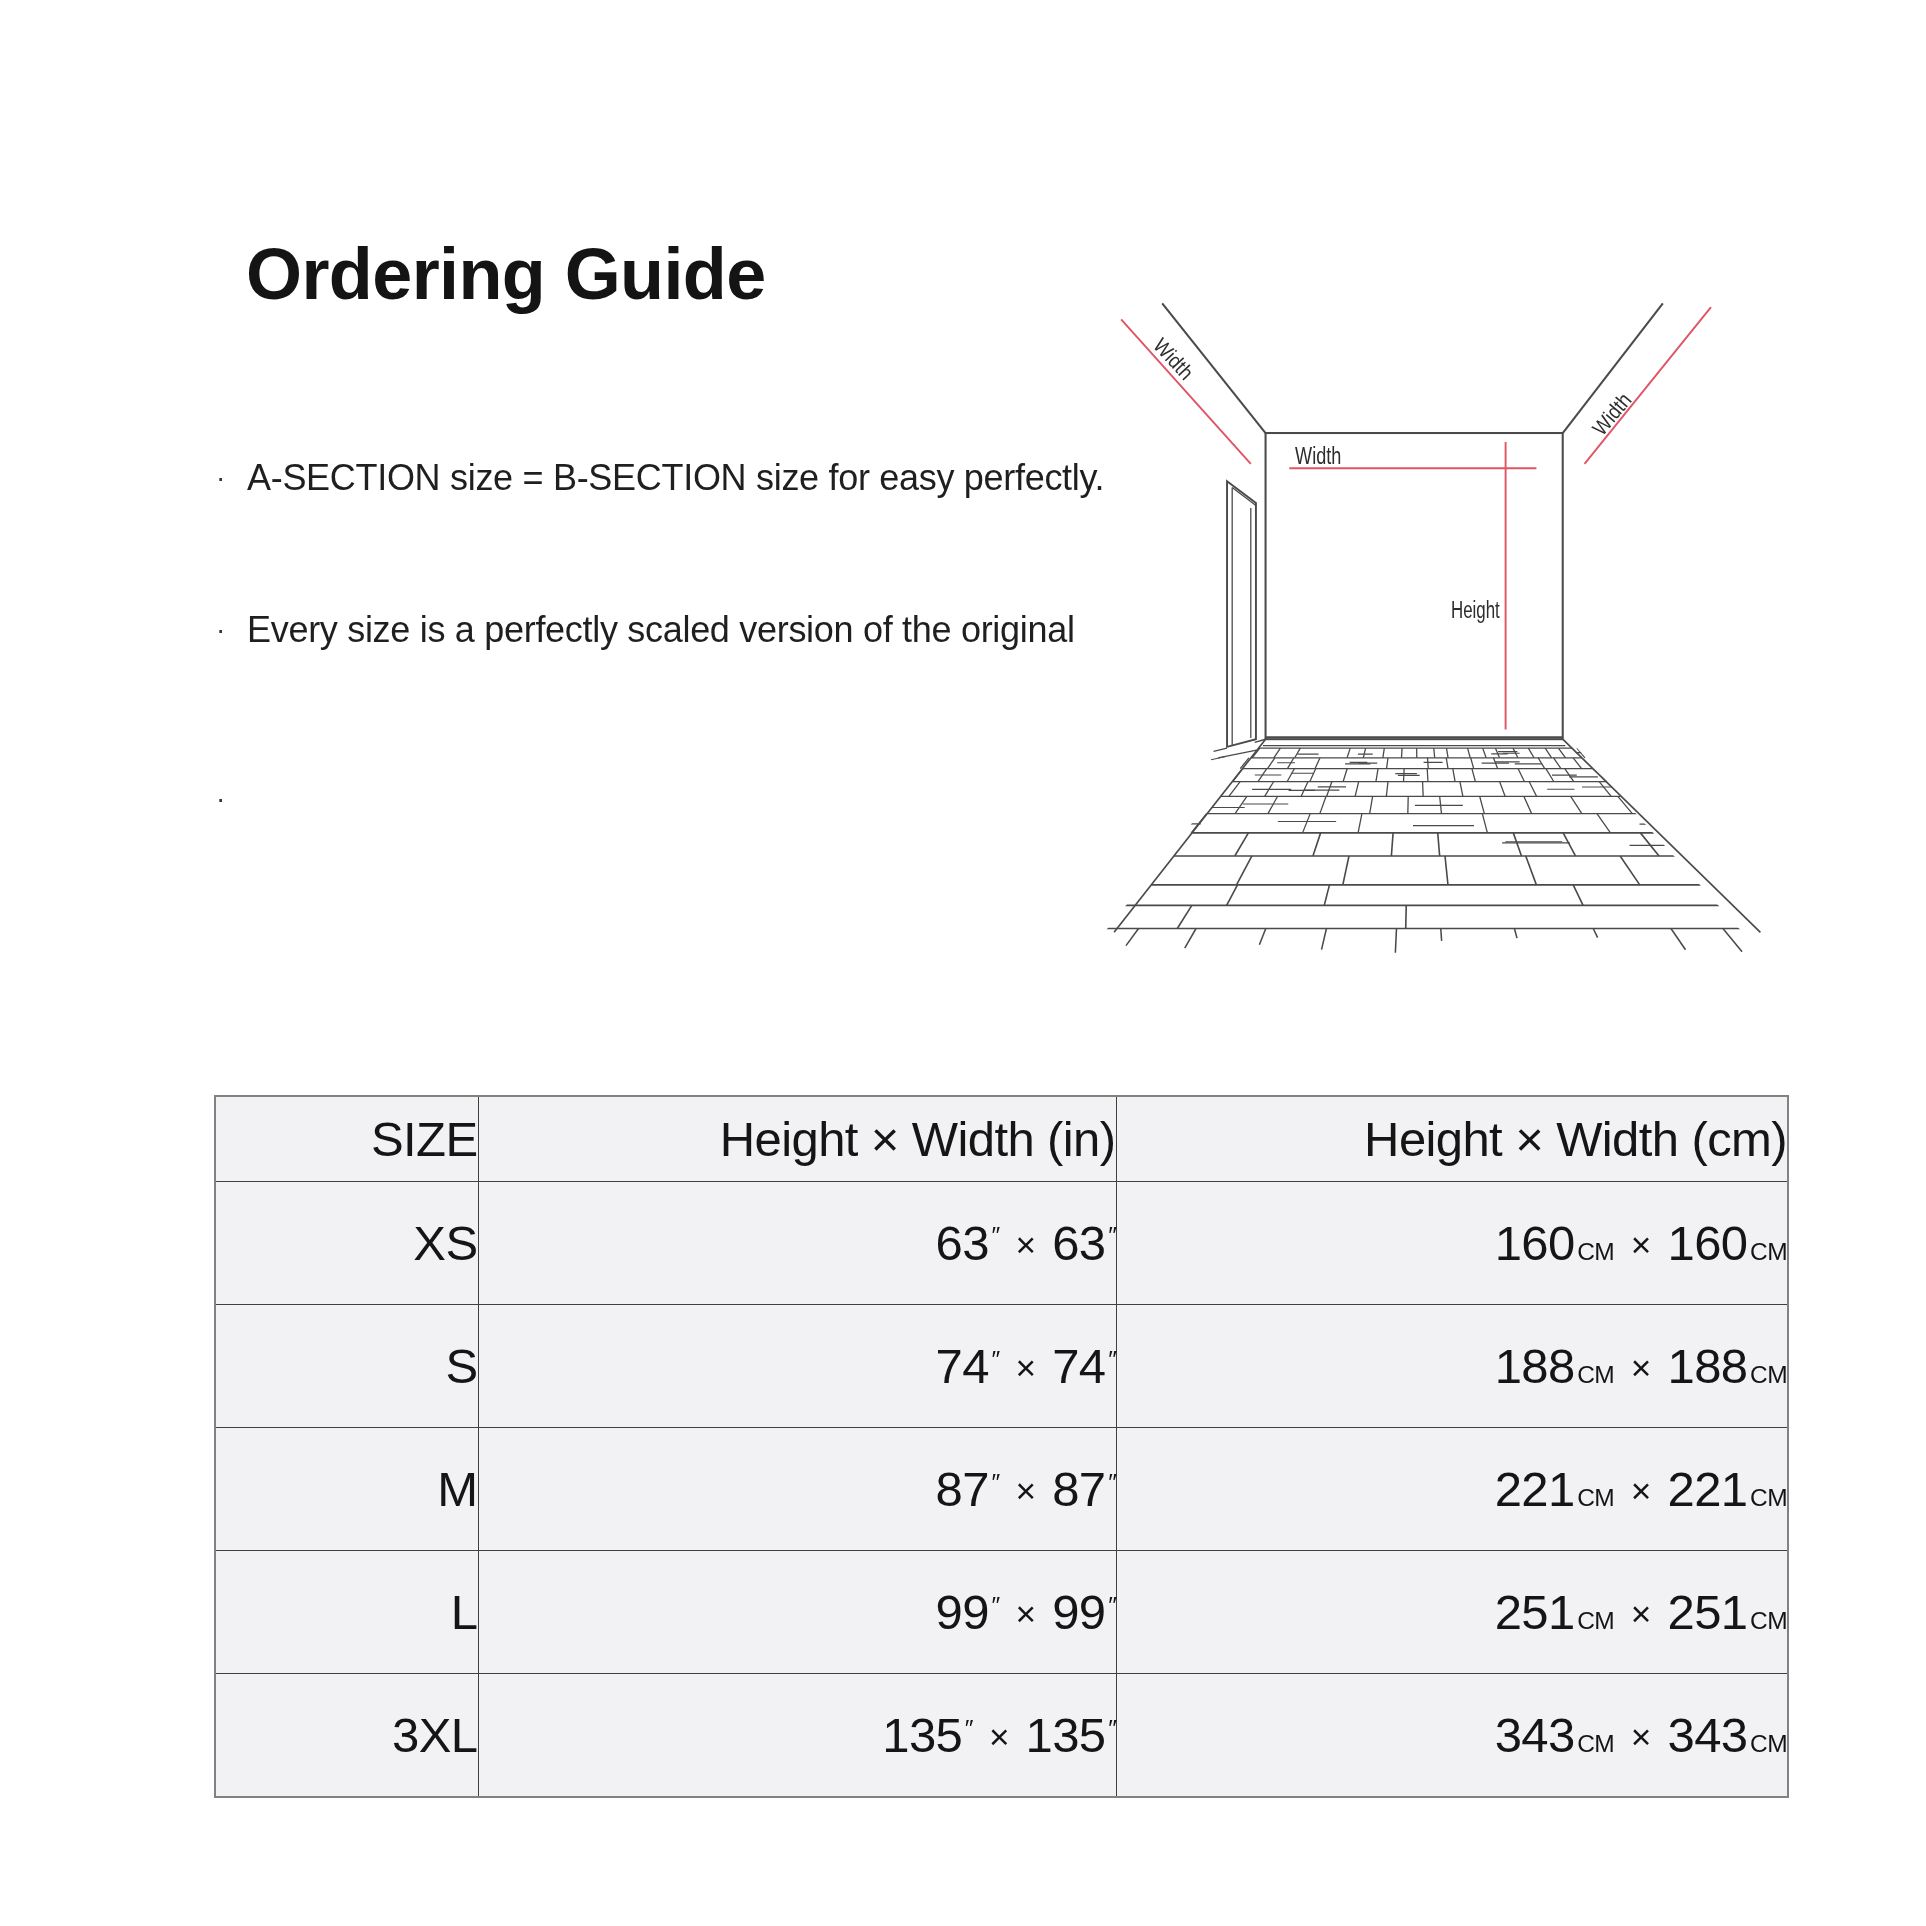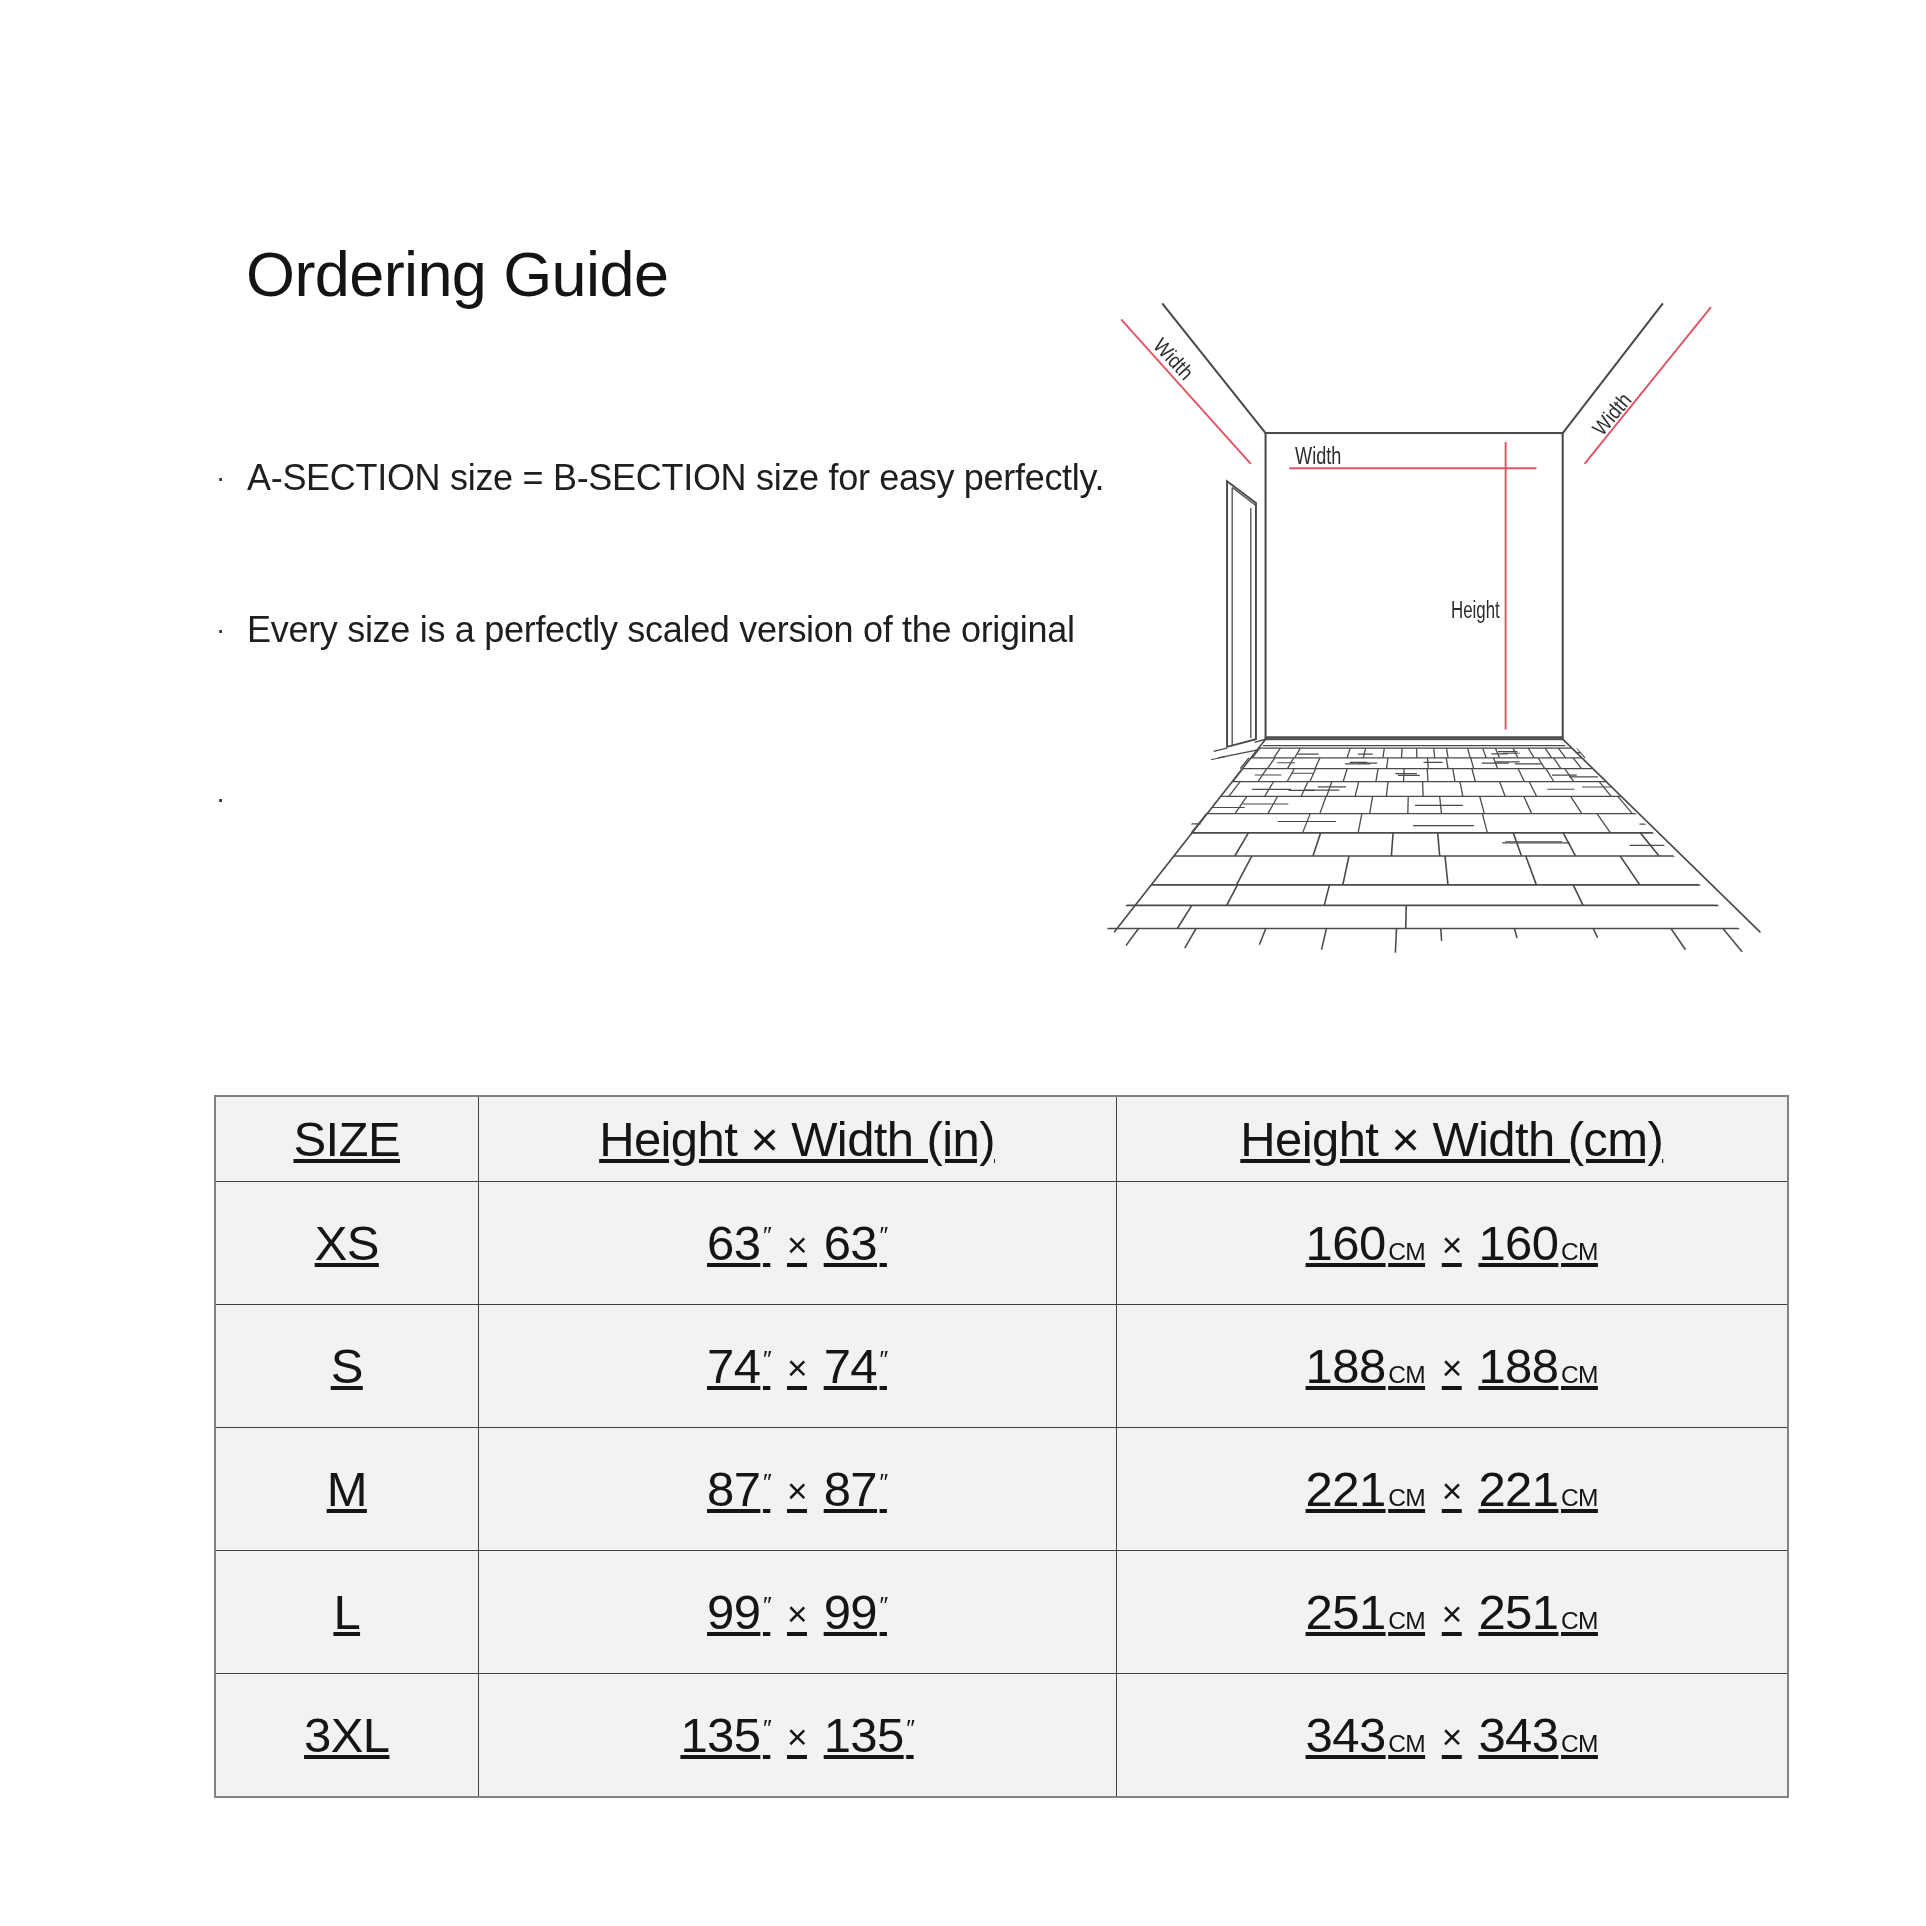--- a/index.html
+++ b/index.html
@@ -12,21 +12,21 @@
     width:1926px;height:1926px;
     font-family:"Liberation Sans","DejaVu Sans",sans-serif;
     color:var(--ink);
     position:relative;
   }
   .page{position:absolute;inset:0;width:1926px;height:1926px;overflow:hidden;background:#fff;}
 
   
   .title{
     position:absolute;left:246px;top:223px;
-    font-size:63px;line-height:103px;font-weight:400;
+    font-size:72px;line-height:103px;font-weight:700;
     letter-spacing:-0.6px;color:#141414;margin:0;white-space:nowrap;
   }
 
   
   .note{
     position:absolute;left:216px;display:flex;align-items:flex-start;
     font-size:36px;line-height:50px;font-weight:300;color:#1f1f1f;
     letter-spacing:-0.3px;white-space:nowrap;
   }
   .note .marker{
@@ -49,23 +49,23 @@
 
   
   .size-table{
     position:absolute;left:214px;top:1095px;width:1572px;height:703px;
     border-collapse:collapse;table-layout:fixed;
     background:#f2f2f4;
     font-size:49px;font-weight:300;color:#151515;
   }
   .size-table th,.size-table td{
     border:1.3px solid #404040;
-    text-align:center;vertical-align:middle;
+    text-align:right;vertical-align:middle;
     font-weight:300;letter-spacing:-0.6px;
-    padding:0;white-space:nowrap;text-decoration:underline;
+    padding:0;white-space:nowrap;
   }
   .size-table{border:2.6px solid #828282;}
   .size-table thead tr{height:85px;}
   .size-table tbody tr{height:88px;}
   .pr{font-size:0.5em;vertical-align:0.62em;letter-spacing:-1.3px;margin-left:2.6px;}
   .x-sign{font-size:0.72em;margin:0 16.7px;vertical-align:0.08em;}
   .cmu{font-size:0.5em;margin-left:2.6px;letter-spacing:-0.6px;}
 </style>
 </head>
 <body>

